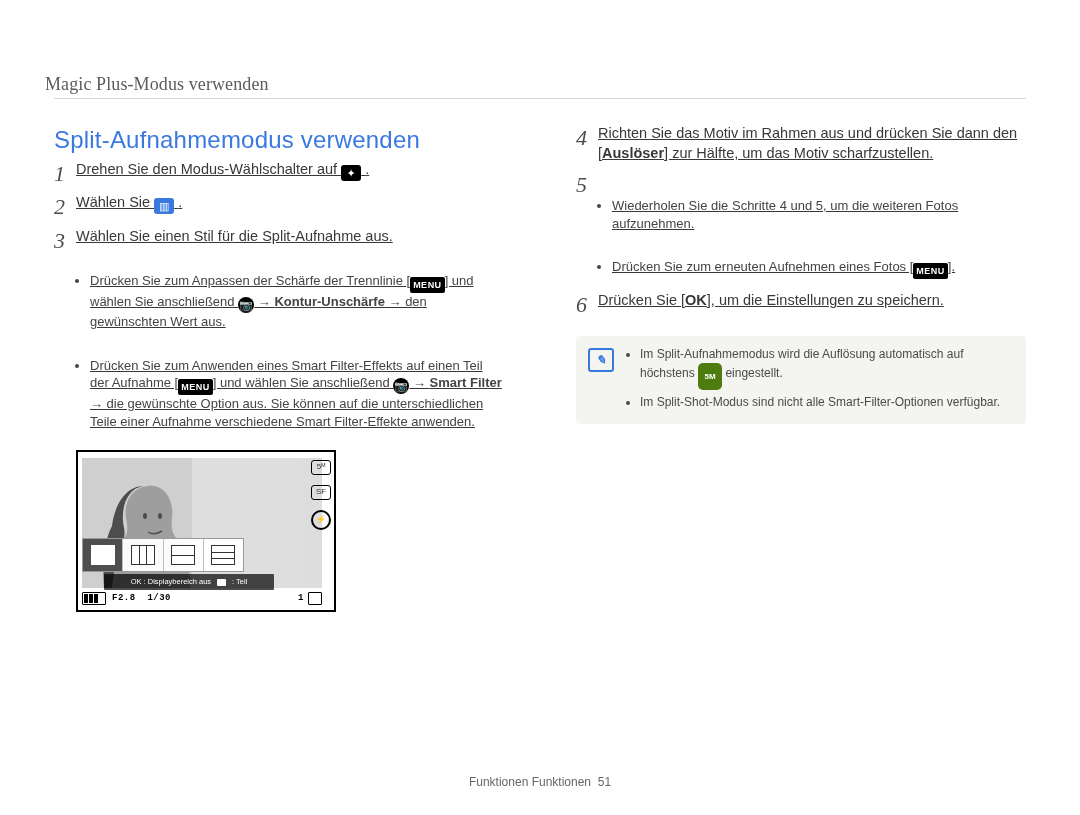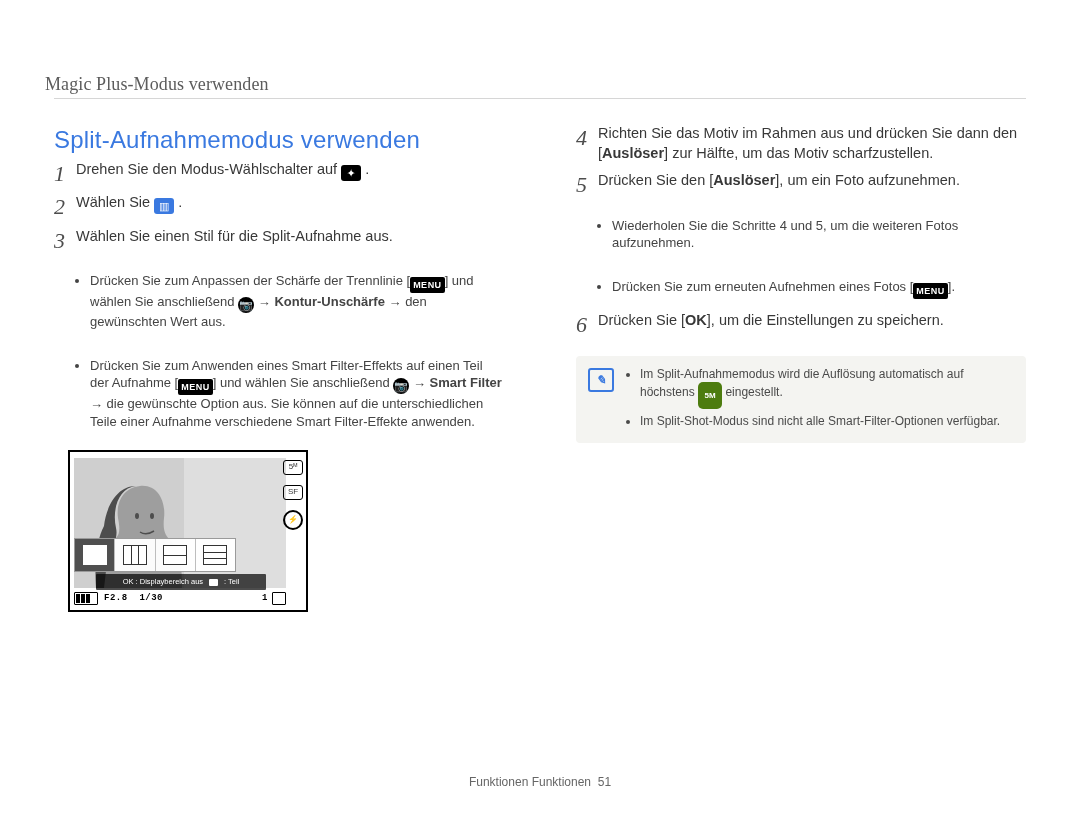--- a/index.html
+++ b/index.html
@@ -74,20 +74,21 @@
     font-style: italic;
     font-size: 22px;
     color: #4d4d4d;
     width: 22px;
     flex: 0 0 22px;
     line-height: 1.05;
     padding-top: 2px;
   }
   .step .body {
     flex: 1;
+    text-decoration: underline;
   }
   .step .body .line {
     margin: 0;
   }
   .bullets {
     margin: 6px 0 0 0;
     padding: 0 0 0 14px;
   }
   .bullets li {
     font-size: 13px;
@@ -124,26 +125,26 @@
     min-width: 20px;
     font-size: 8px;
     line-height: 13px;
     vertical-align: -2px;
     font-weight: bold;
   }
 
   
   .camera-shot {
     margin-top: 16px;
-    margin-left: 14px;
-    width: 240px;
+    margin-left: 22px;
+    width: 260px;
     border: 2px solid #000;
     background: #fff;
     position: relative;
-    padding: 6px 20px 4px 4px;
+    padding: 6px 12px 4px 4px;
     box-sizing: border-box;
   }
   .camera-shot .live {
     width: 100%;
     height: 130px;
     background: #ddd;
     position: relative;
     display: flex;
     align-items: flex-end;
     justify-content: flex-start;
@@ -426,23 +427,20 @@
         <div class="body">
           <p class="line">
             <span>Richten Sie das Motiv im Rahmen aus und drücken Sie dann den [</span><span class="bold">Auslöser</span><span>] zur Hälfte, um das Motiv scharfzustellen.</span>
           </p>
         </div>
       </div>
 
       <div class="step">
         <div class="num">5</div>
         <div class="body">
-          <p class="line">
-            <span>Drücken Sie den [</span><span class="bold">Auslöser</span><span>], um ein Foto aufzunehmen.</span>
-          </p>
           <ul class="bullets">
             <li>Wiederholen Sie die Schritte 4 und 5, um die weiteren Fotos aufzunehmen.</li>
             <li>
               <span>Drücken Sie zum erneuten Aufnehmen eines Fotos [</span><span class="icon-chip menu">MENU</span><span>].</span>
             </li>
           </ul>
         </div>
       </div>
 
       <div class="step">

